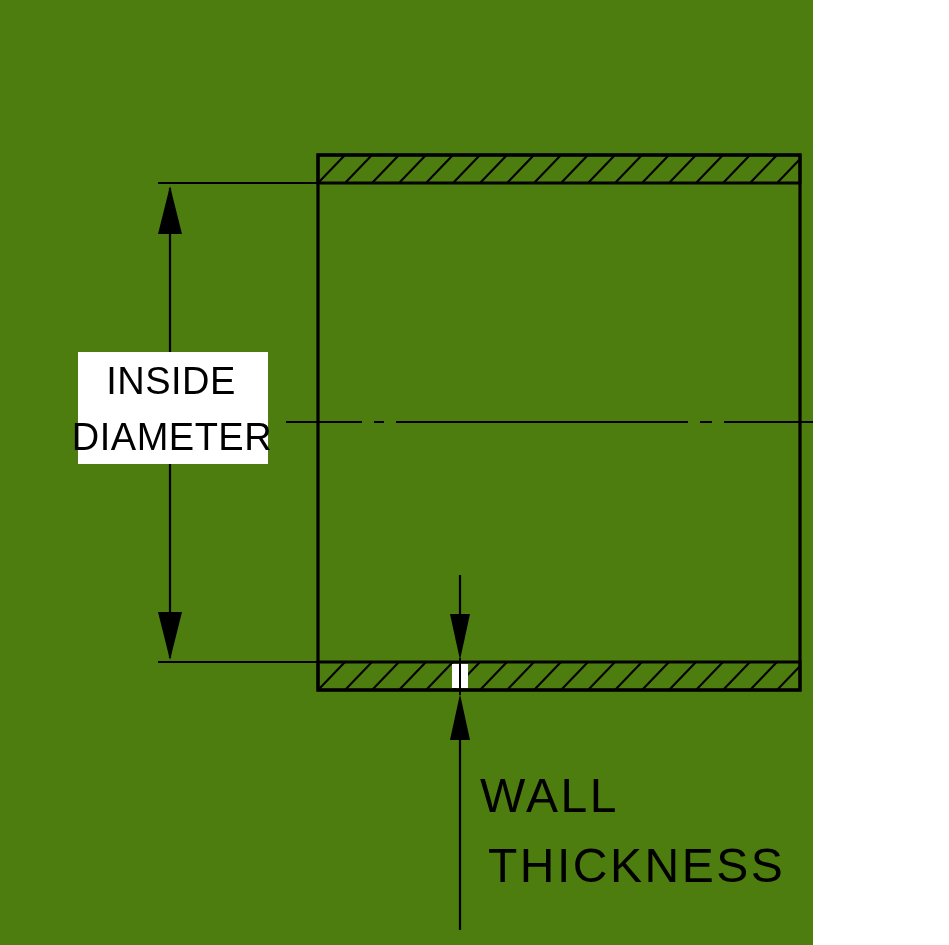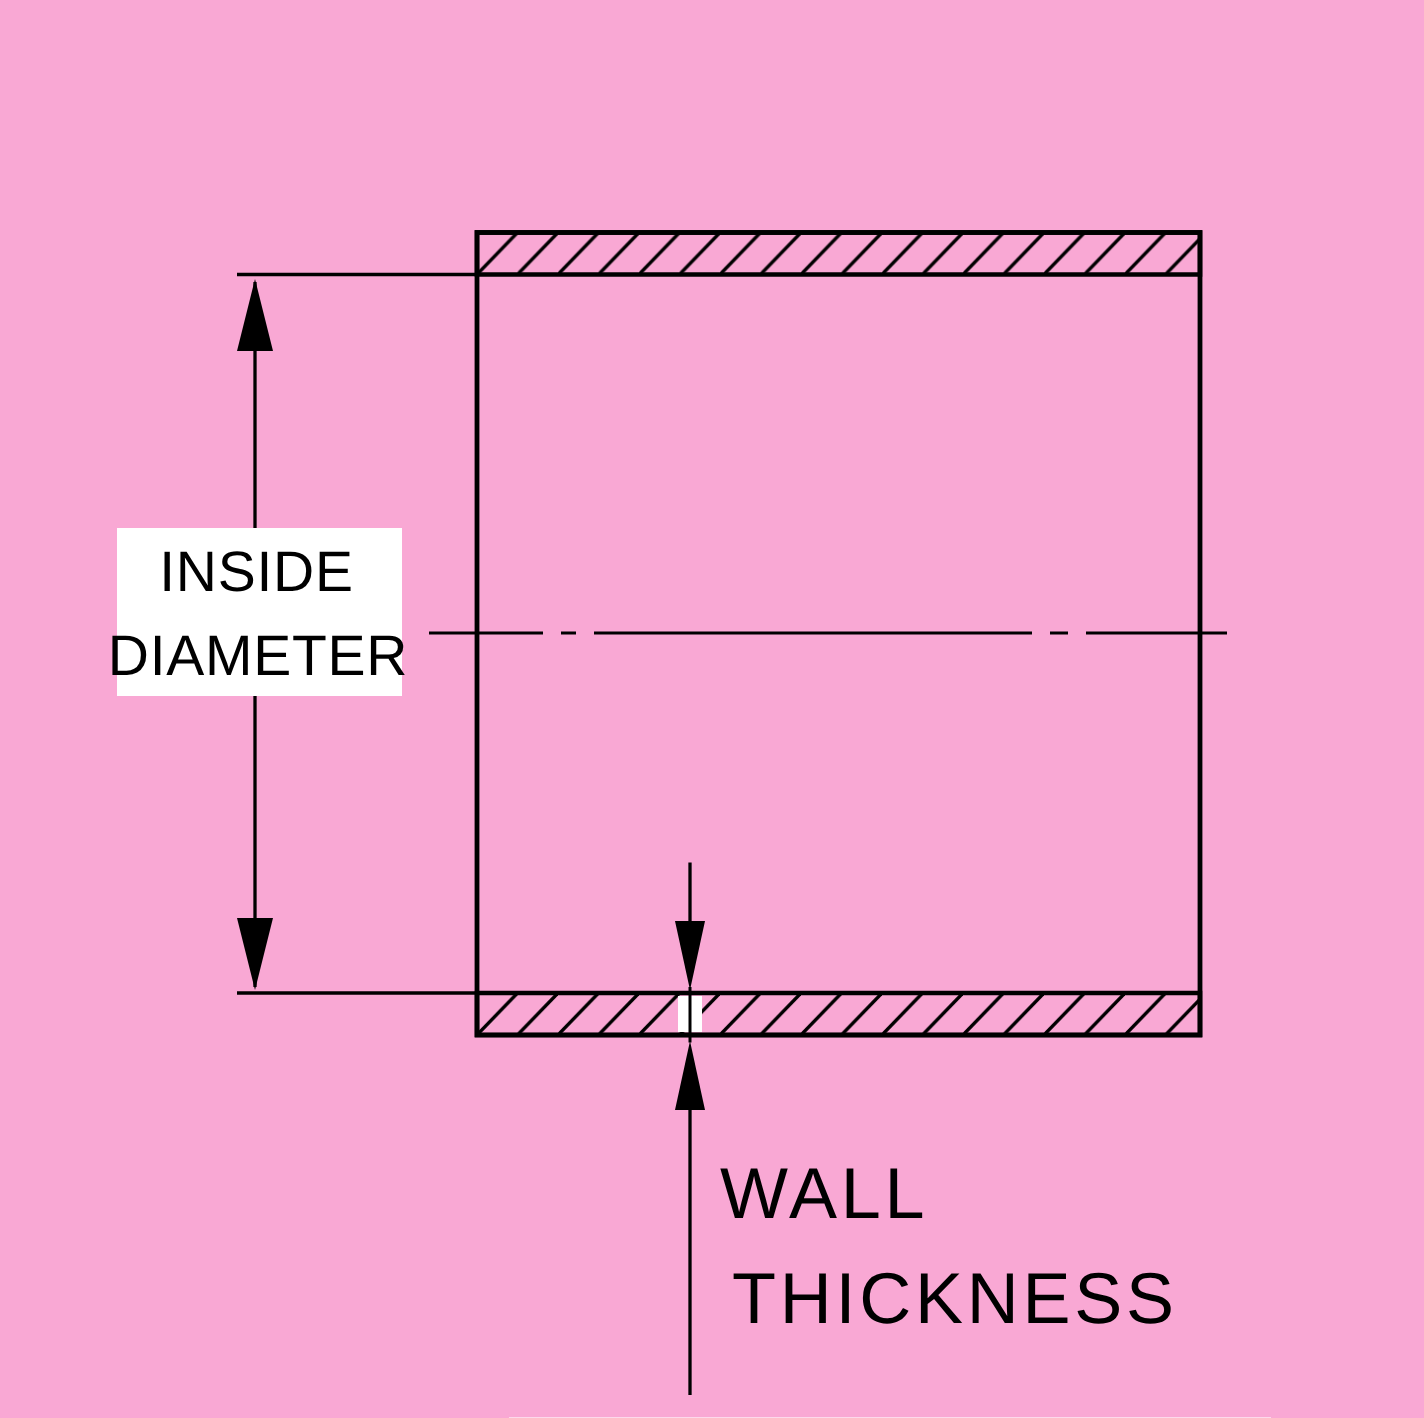--- a/index.html
+++ b/index.html
@@ -2,23 +2,23 @@
 <html><head>
 <meta charset="utf-8">
 <style>
   html, body {
     margin: 0;
     padding: 0;
     background: #ffffff;
   }
   .canvas {
     position: relative;
-    width: 949px;
+    width: 813px;
     height: 945px;
-    background: #f9a8d4;
+    background: #4d7c0f;
     overflow: hidden;
   }
   svg { display: block; }
   text {
     font-family: "Liberation Sans", sans-serif;
     fill: #000000;
     font-weight: 400;
   }
   .dim-label {
     font-size: 38px;

